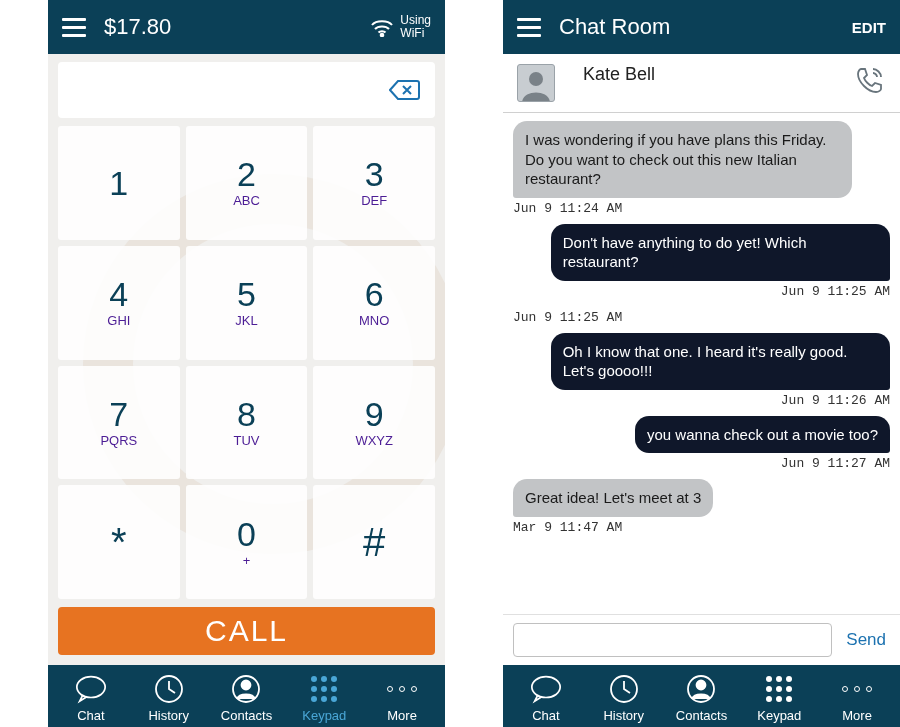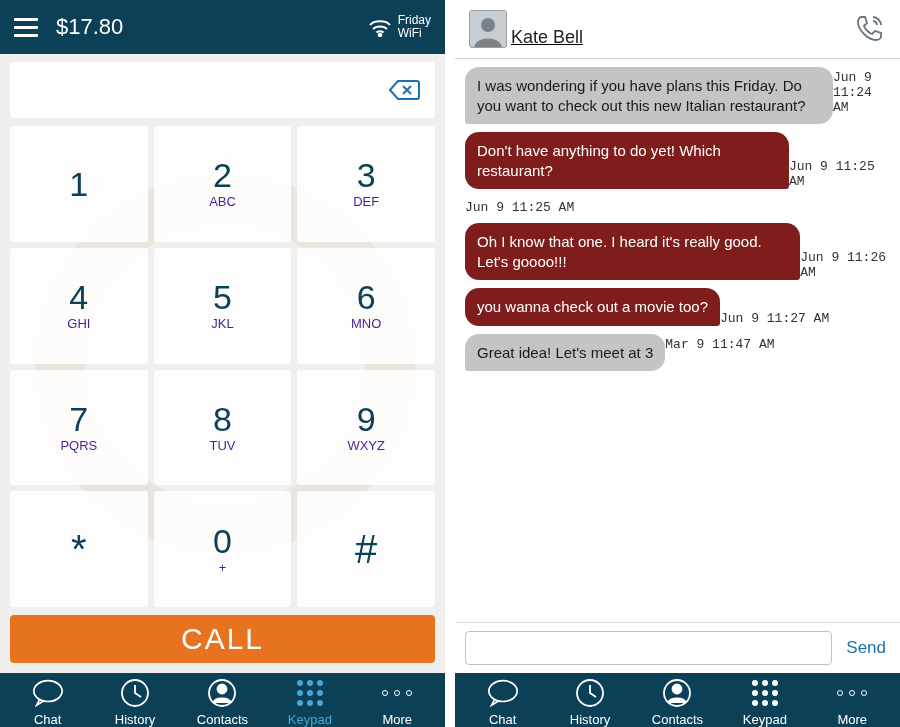--- a/index.html
+++ b/index.html
@@ -1,17 +1,17 @@
 <!DOCTYPE html>
 <html><head>
 <meta charset="utf-8">
 <style>
   * { box-sizing: border-box; margin: 0; padding: 0; }
   body { font-family: -apple-system, Helvetica, Arial, sans-serif; background: #fff; width: 900px; height: 727px; display: flex; }
-  .phone { flex: 1; display: flex; flex-direction: column; max-width: 450px; }
+  .phone { flex: 1; display: flex; flex-direction: column; max-width: 450px; padding-left: 48px; }
   .divider { width: 10px; background: #fff; }
   .header { background: #0b4057; height: 54px; display: flex; align-items: center; padding: 0 14px; color: #fff; }
   .hamburger { display: flex; flex-direction: column; gap: 5px; cursor: pointer; margin-right: 18px; }
   .hamburger span { width: 24px; height: 3px; background: #fff; border-radius: 1px; }
   .balance { font-size: 22px; font-weight: 400; }
   .header-title { font-size: 22px; font-weight: 400; }
   .wifi-status { margin-left: auto; display: flex; align-items: center; gap: 6px; font-size: 12px; line-height: 1.1; }
   .edit-btn { margin-left: auto; font-size: 15px; font-weight: 600; cursor: pointer; }
   
   .dial-area { flex: 1; background: #f0efed; display: flex; flex-direction: column; padding: 8px 10px 10px; position: relative; overflow: hidden; }
@@ -21,41 +21,41 @@
   .backspace-icon svg { display: block; }
   
   .keypad-grid { display: grid; grid-template-columns: repeat(3, 1fr); grid-template-rows: repeat(4, 1fr); gap: 6px; flex: 1; position: relative; z-index: 1; }
   .key { background: rgba(255,255,255,0.88); border-radius: 3px; display: flex; flex-direction: column; align-items: center; justify-content: center; cursor: pointer; }
   .key-digit { font-size: 34px; color: #0b4057; font-weight: 400; line-height: 1; }
   .key-letters { font-size: 13px; color: #4c1d95; margin-top: 2px; }
   .key-symbol { font-size: 40px; color: #0b4057; line-height: 1; }
   
   .call-btn { background: #e77321; color: #fff; font-size: 30px; letter-spacing: 2px; height: 48px; border-radius: 4px; display: flex; align-items: center; justify-content: center; margin-top: 8px; cursor: pointer; position: relative; z-index: 1; }
   
-  .nav-bar { background: #0b4057; height: 54px; display: flex; justify-content: space-around; align-items: center; padding: 4px 4px 2px; }
+  .nav-bar { background: #0b4057; height: 62px; display: flex; justify-content: space-around; align-items: center; padding: 4px 4px 2px; }
   .nav-item { display: flex; flex-direction: column; align-items: center; gap: 2px; color: #fff; font-size: 13px; cursor: pointer; min-width: 72px; }
   .nav-item.active { color: #4aa6d6; }
   .nav-icon { height: 34px; display: flex; align-items: center; justify-content: center; }
   .nav-icon svg { stroke: currentColor; }
   .dots-icon { display: grid; grid-template-columns: repeat(3, 6px); grid-template-rows: repeat(3, 6px); gap: 4px; }
   .dots-icon span { width: 6px; height: 6px; border-radius: 50%; background: currentColor; }
   .more-dots { display: flex; gap: 6px; }
   .more-dots span { width: 6px; height: 6px; border: 1.5px solid currentColor; border-radius: 50%; }
   
   .chat-area { flex: 1; background: #fff; display: flex; flex-direction: column; overflow: hidden; }
-  .contact-bar { display: flex; align-items: flex-end; padding: 10px 14px; border-bottom: 1px solid #d0d0d0; gap: 4px; text-decoration: underline; }
+  .contact-bar { display: flex; align-items: flex-start; padding: 10px 14px; border-bottom: 1px solid #d0d0d0; gap: 28px; }
   .avatar { width: 38px; height: 38px; background: #c8cdd1; border: 1px solid #9aa2a8; border-radius: 3px; display: flex; align-items: flex-end; justify-content: center; overflow: hidden; }
   .contact-name { font-size: 18px; color: #222; }
   .call-contact-icon { margin-left: auto; cursor: pointer; }
   
   .messages { flex: 1; overflow-y: auto; padding: 8px 10px; }
-  .msg-group { display: flex; margin-bottom: 8px; }
+  .msg-group { display: flex; flex-direction: column; margin-bottom: 8px; }
   .bubble { padding: 9px 12px; border-radius: 14px; font-size: 15px; line-height: 1.3; max-width: 90%; }
   .bubble.in { background: #c2c4c6; color: #1a1a1a; align-self: flex-start; border-bottom-left-radius: 3px; }
-  .bubble.out { background: #7f1d1d; color: #fff; align-self: flex-end; border-bottom-right-radius: 3px; }
+  .bubble.out { background: #0f172a; color: #fff; align-self: flex-end; border-bottom-right-radius: 3px; }
   .timestamp { font-size: 13px; color: #333; margin-top: 3px; font-family: Liberation Mono, monospace; }
   .timestamp.left { align-self: flex-start; }
   .timestamp.right { align-self: flex-end; }
   
   .input-row { display: flex; align-items: center; padding: 8px 10px; border-top: 1px solid #e0e0e0; gap: 10px; }
   .msg-input { flex: 1; border: 1px solid #c0c0c0; border-radius: 4px; height: 34px; padding: 0 10px; font-size: 15px; outline: none; }
   .send-btn { color: #1c72b0; font-size: 17px; cursor: pointer; padding: 0 4px; text-align: center; }
 </style>
 </head>
 <body>
@@ -69,21 +69,21 @@
       </div>
     <div class="balance">$17.80</div>
     <div class="wifi-status">
       <svg width="24" height="20" viewBox="0 0 24 20" fill="none" stroke="#fff" stroke-width="2">
           <path d="M2 8 C6 3 18 3 22 8"></path>
           <path d="M5 12 C8 8.5 16 8.5 19 12"></path>
           <path d="M8.5 15.5 C10 13.8 14 13.8 15.5 15.5"></path>
           <circle cx="12" cy="18" r="1.3" fill="#fff"></circle>
         </svg>
       <div>
-          <div>Friday</div>
+          <div>Using</div>
           <div>WiFi</div>
         </div>
     </div>
   </div>
   <div class="dial-area">
     <div class="bg-bubble"></div>
     <div class="number-display">
       <div class="backspace-icon">
         <svg width="32" height="24" viewBox="0 0 32 24">
             <path d="M9 3 L28 3 Q30 3 30 5 L30 19 Q30 21 28 21 L9 21 L1 12 Z" fill="none" stroke="#1c72b0" stroke-width="2"></path>
@@ -194,20 +194,29 @@
           </div>
         </div>
       <span>More</span>
     </div>
   </div>
 </div>
 
 <div class="divider"></div>
 
 <div class="phone">
+  <div class="header">
+    <div class="hamburger">
+        <span></span>
+        <span></span>
+        <span></span>
+      </div>
+    <div class="header-title">Chat Room</div>
+    <div class="edit-btn">EDIT</div>
+  </div>
   <div class="chat-area">
     <div class="contact-bar">
       <div class="avatar">
         <svg width="34" height="34" viewBox="0 0 34 34">
             <circle cx="17" cy="12" r="7" fill="#7a8288"></circle>
             <path d="M3 36 C3 22 31 22 31 36" fill="#7a8288"></path>
           </svg>
       </div>
       <div class="contact-name">Kate Bell</div>
       <div class="call-contact-icon">

